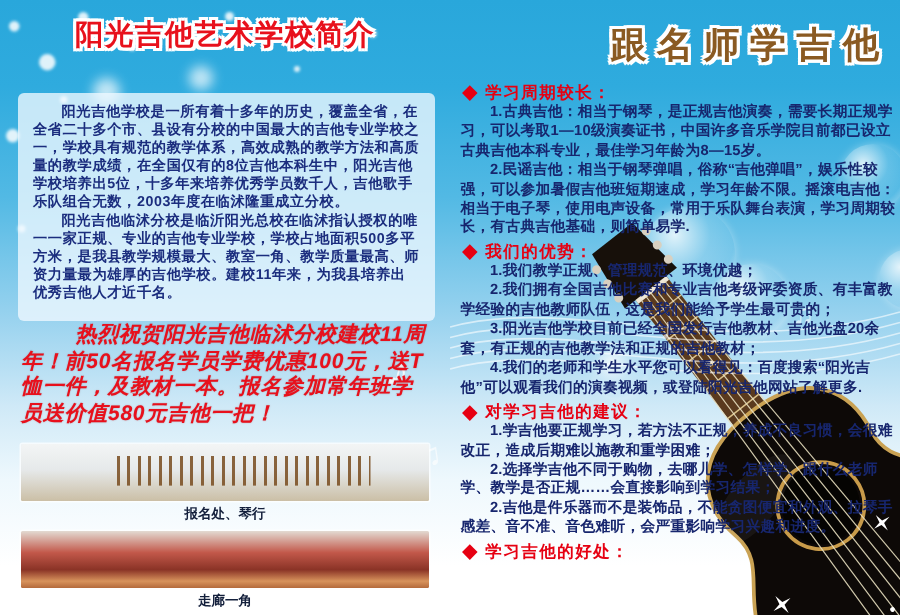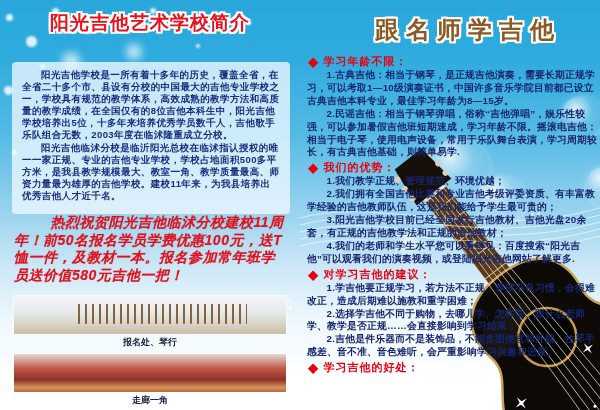--- a/index.html
+++ b/index.html
@@ -67,21 +67,21 @@
                background-image:repeating-linear-gradient(90deg, rgba(40,30,40,0) 0 7px, rgba(40,30,40,.5) 7px 10px),
                  linear-gradient(180deg,#dcc6c8 0%,#b98f95 50%,#6e5560 100%);
                background-size:92% 50%,100% 100%; background-position:50% 95%,0 0; background-repeat:no-repeat; }
   .ph-class3 { background:linear-gradient(180deg,#eae8e3 0%,#d2cabf 45%,#8e8072 100%);
                background-image:repeating-linear-gradient(90deg, rgba(60,45,35,0) 0 8px, rgba(60,45,35,.55) 8px 11px),
                  linear-gradient(180deg,#eae8e3 0%,#d2cabf 45%,#8e8072 100%);
                background-size:92% 55%,100% 100%; background-position:50% 95%,0 0; background-repeat:no-repeat; }
   
   .right-page { position:absolute; left:303px; top:0; width:297px; height:410px; z-index:3; }
   .right-title {
-    position:absolute; left:40px; top:14px; width:250px; margin:0; text-align:center;
+    position:absolute; left:40px; top:14px; width:250px; margin:0; text-align:right;
     font-size:24px; font-weight:900; letter-spacing:7px; color:#8a5a22;
     text-shadow:-2px -2px 0 #fff, 2px -2px 0 #fff, -2px 2px 0 #fff, 2px 2px 0 #fff,
                 0 -2px 0 #fff, 0 2px 0 #fff, -2px 0 0 #fff, 2px 0 0 #fff;
   }
   .sections { position:absolute; left:4px; top:53px; width:290px; }
   .section-heading { margin:1px 0 0 2px; font-size:11px; font-weight:800; color:#e60012; letter-spacing:1px; }
   .diamond { display:inline-block; font-size:11px; color:#e60012; margin-right:5px; transform:scale(1.15); }
   .section p {
     margin:0; text-indent:2em; font-size:9.8px; line-height:12.9px; font-weight:700;
     color:#17266e; letter-spacing:.2px;
@@ -257,21 +257,21 @@
     </div>
   </div>
 
   <div class="right-page">
     <h1 class="right-title">跟名师学吉他</h1>
 
     <div class="sections">
 
       <div class="section">
         <div class="section-heading">
-          <span class="diamond">◆</span><span>学习年龄不限：</span>
+          <span class="diamond">◆</span><span>学习周期较长：</span>
         </div>
         <p>1.古典吉他：相当于钢琴，是正规吉他演奏，需要长期正规学习，可以考取1—10级演奏证书，中国许多音乐学院目前都已设立古典吉他本科专业，最佳学习年龄为8—15岁。</p>
         <p>2.民谣吉他：相当于钢琴弹唱，俗称“吉他弹唱”，娱乐性较强，可以参加暑假吉他班短期速成，学习年龄不限。摇滚电吉他：相当于电子琴，使用电声设备，常用于乐队舞台表演，学习周期较长，有古典吉他基础，则简单易学.</p>
       </div>
 
       <div class="section">
         <div class="section-heading">
           <span class="diamond">◆</span><span>我们的优势：</span>
         </div>
         <p>1.我们教学正规、管理规范、环境优越；</p>

